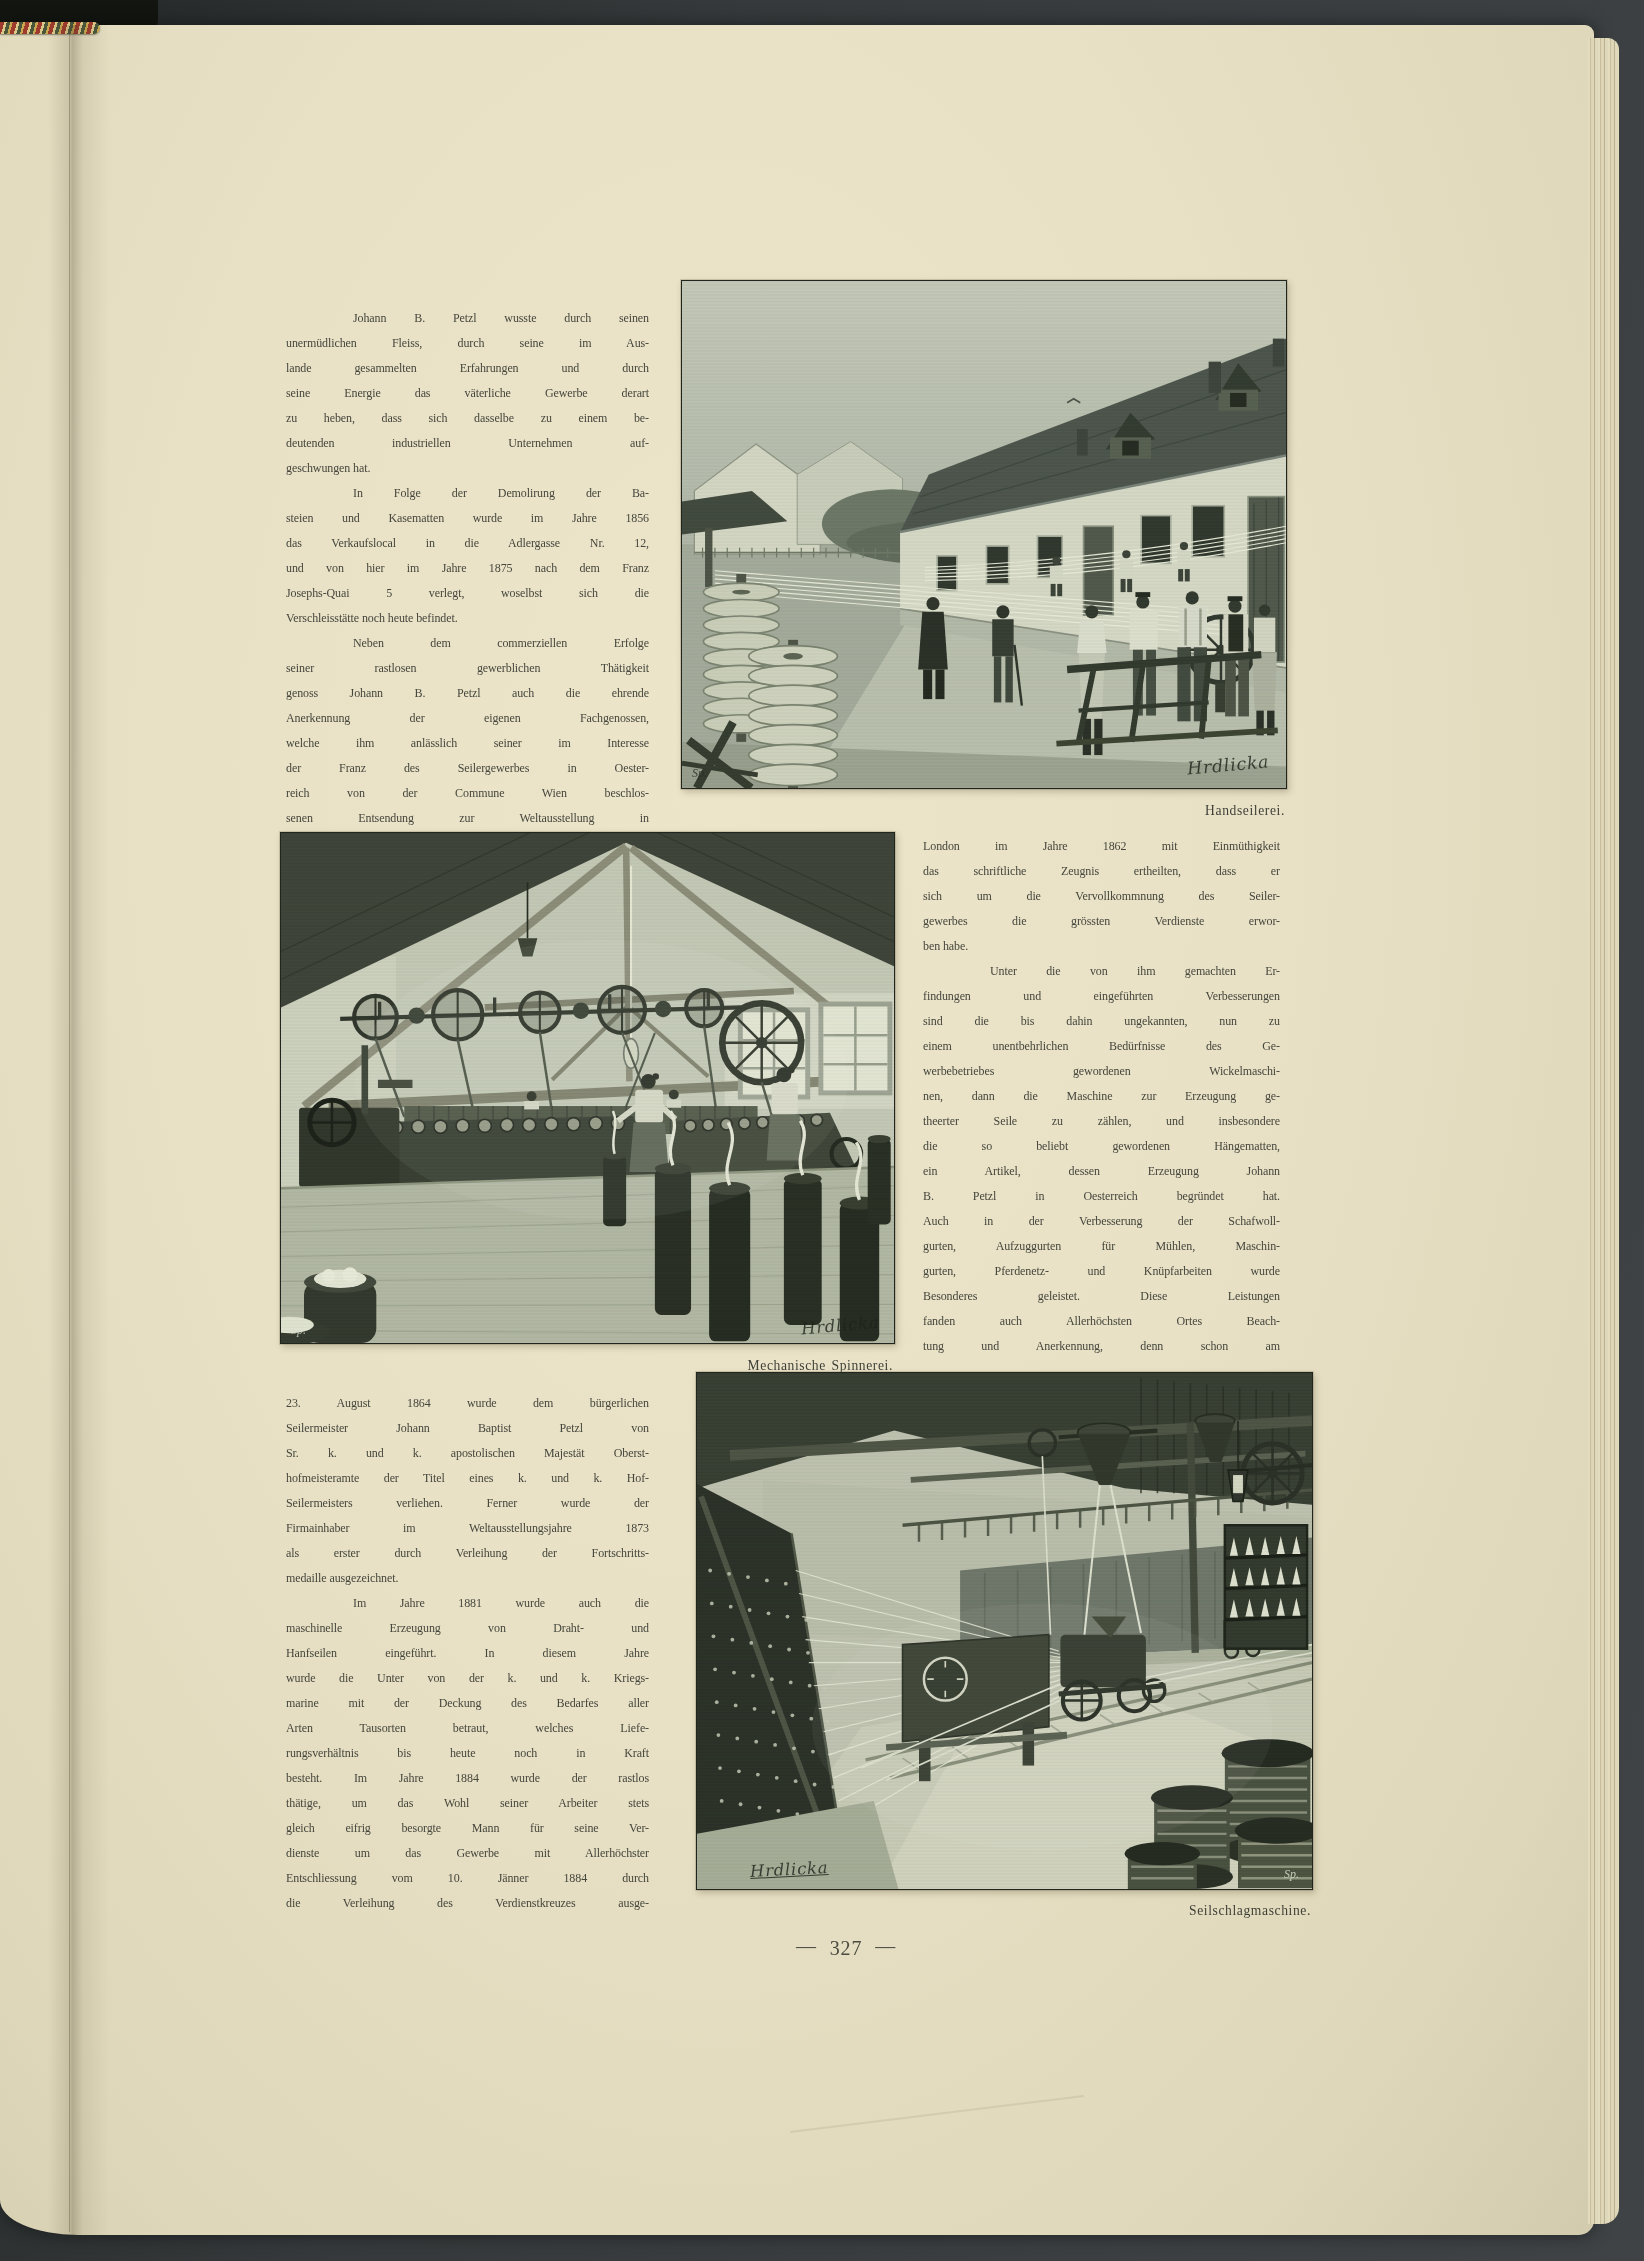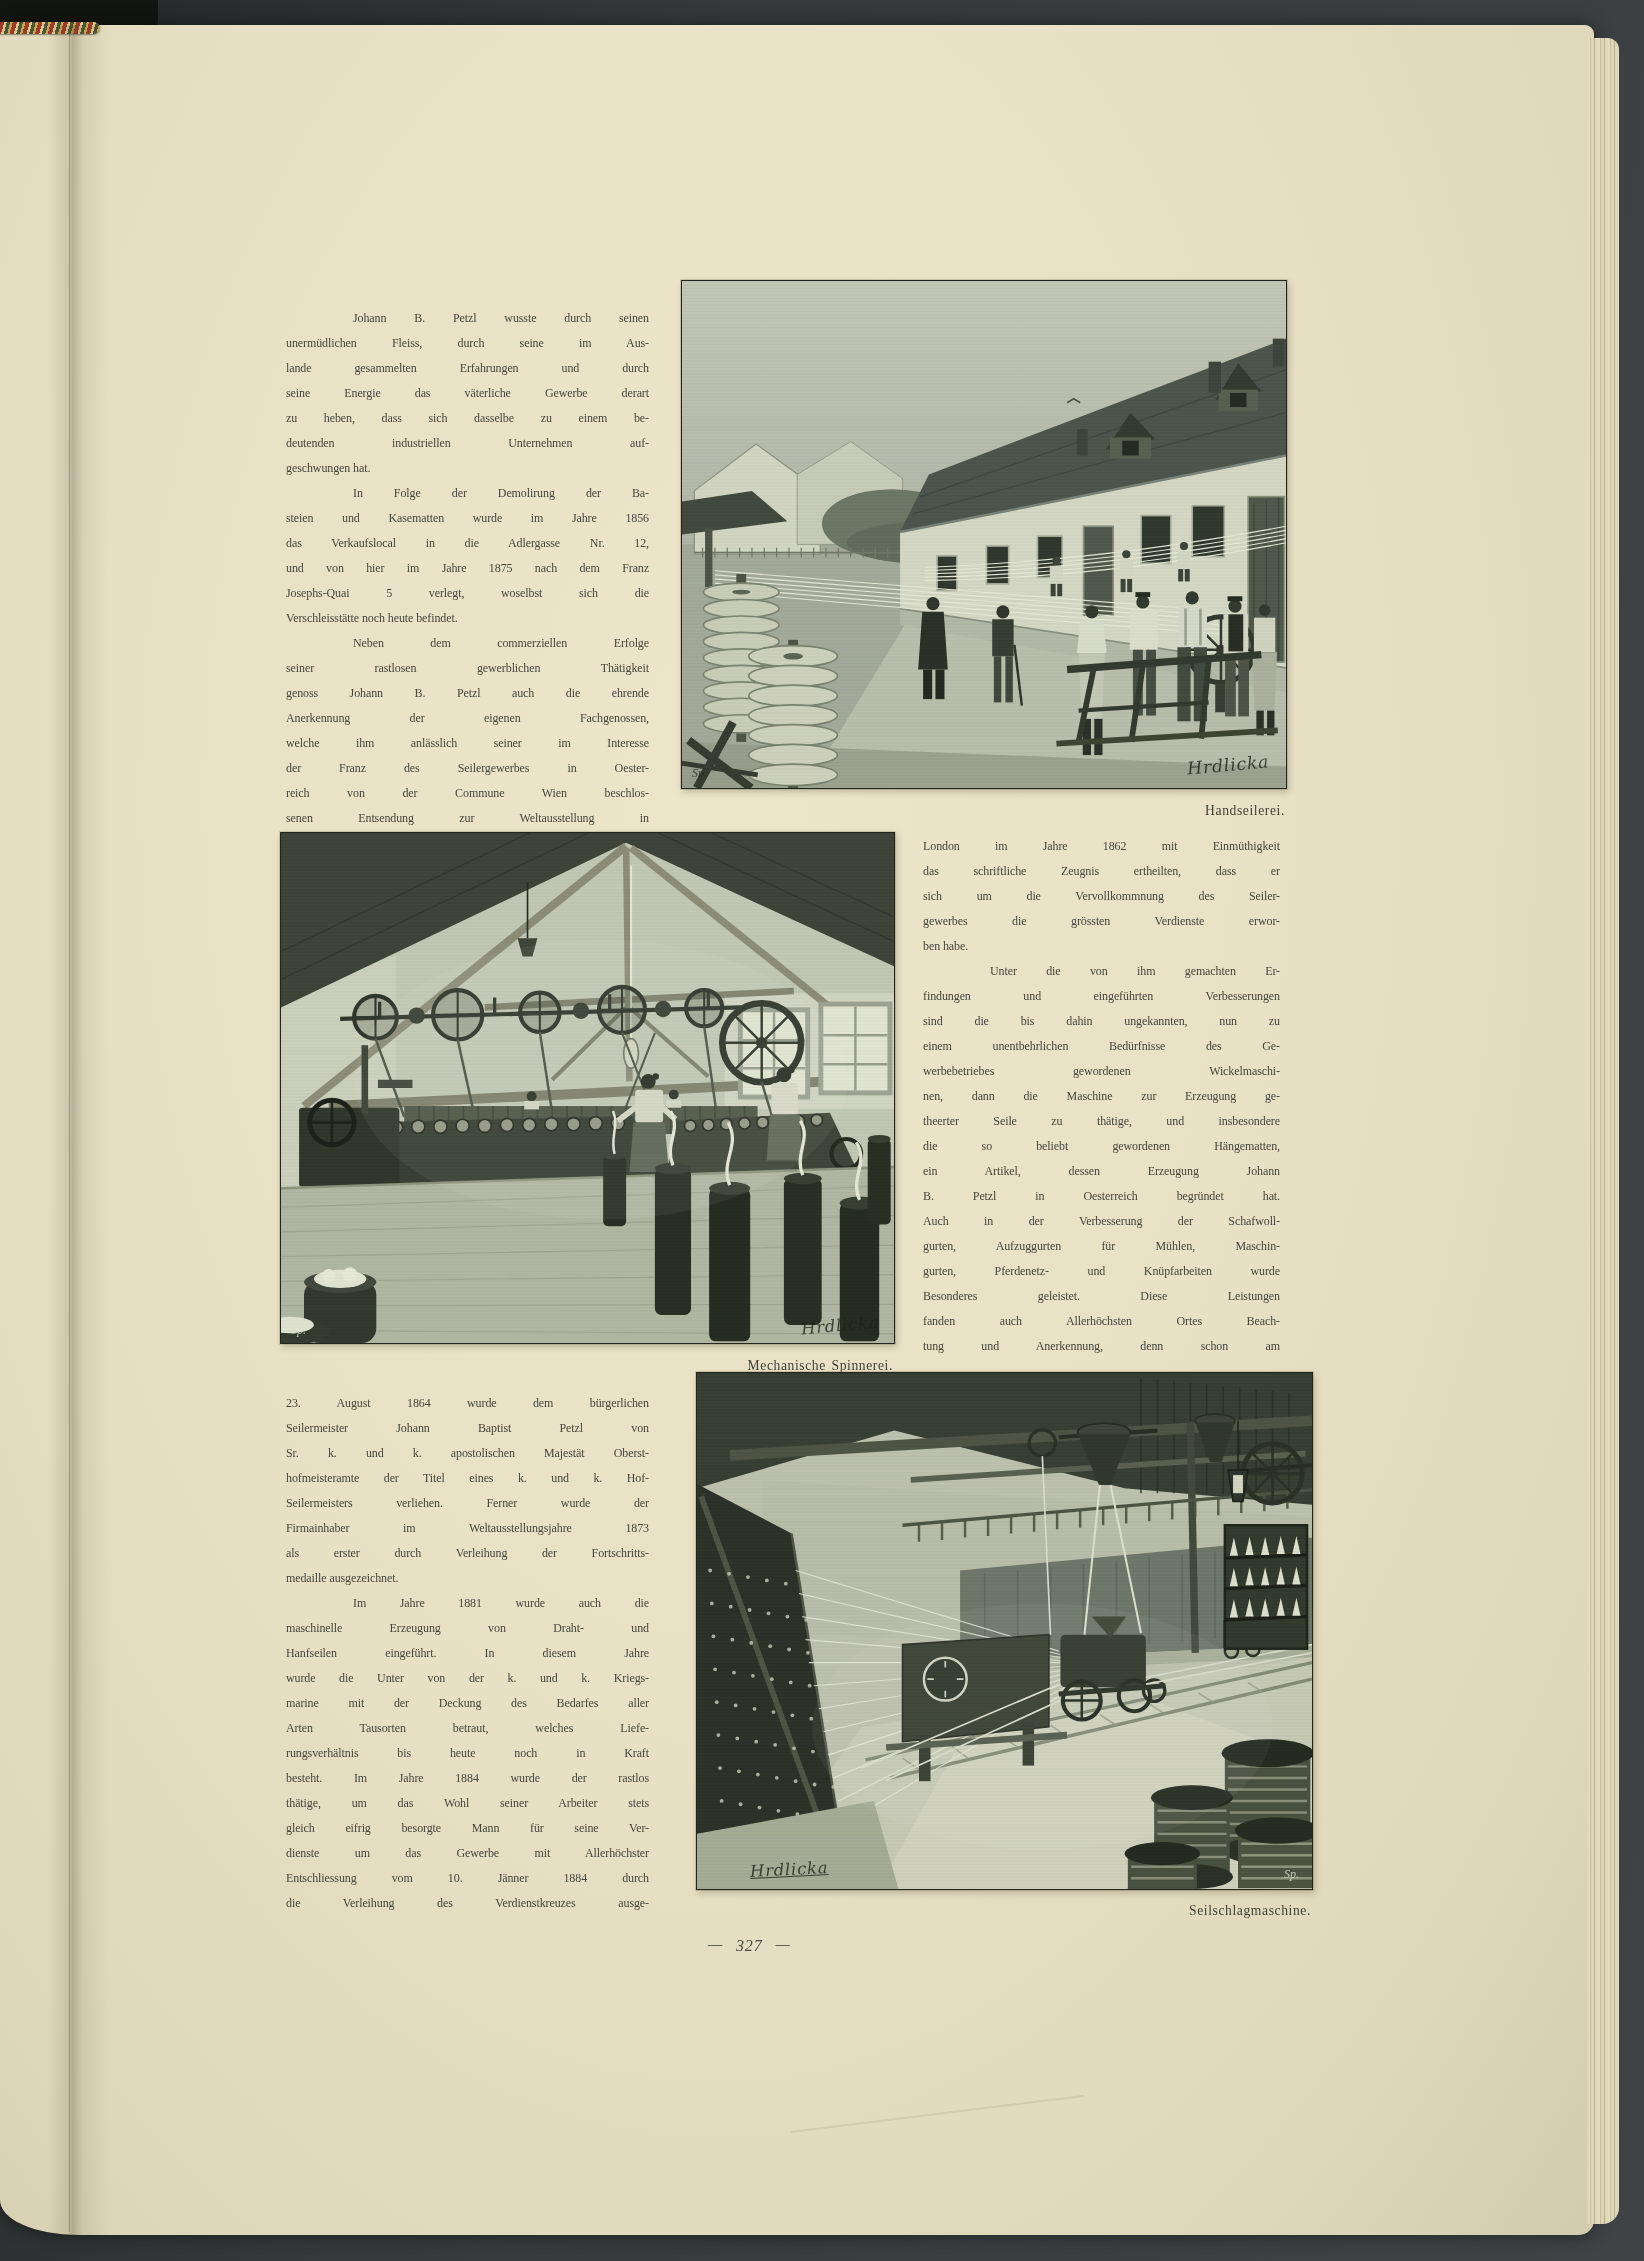--- a/index.html
+++ b/index.html
@@ -36,22 +36,22 @@
        color:rgba(30,35,27,.82);transform:rotate(-5deg);letter-spacing:0.8px;}
   #sig1{right:16.4px;bottom:13px;font-size:17.3px;}
   #sig2{right:15px;bottom:8.2px;font-size:16.4px;}
   #sig3{left:53px;bottom:10px;font-size:16.4px;text-decoration:underline;transform:rotate(-3deg);}
   .monogram{position:absolute;font-family:Liberation Serif, serif;font-style:italic;font-size:12px;}
   #mono1{left:10px;bottom:6.6px;color:rgba(38,43,36,.8);}
   #mono2{left:10px;bottom:5px;color:rgba(222,226,210,.75);}
   #mono3{right:13px;bottom:6.6px;color:rgba(222,226,210,.8);}
 
   .caption{position:absolute;text-align:right;font-size:13.6px;color:#3f4038;letter-spacing:0.6px;word-spacing:1.6px;}
-  .pageno{position:absolute;left:695px;top:1937px;width:214px;text-align:left;
-          font-size:16px;color:#4b4b41;letter-spacing:0.8px;font-style:italic;}
+  .pageno{position:absolute;left:695px;top:1937px;width:214px;text-align:right;
+          font-size:20px;color:#4b4b41;letter-spacing:0.8px;}
   .pageno .dash{margin:0 13px;position:relative;top:-1.6px;}
 </style>
 </head>
 <body>
 
 <div class="stage">
   <div class="top-notch"></div>
   <div class="page"></div>
   <div class="edge-stack"></div>
   <div class="headband"></div>
@@ -87,21 +87,21 @@
       <div class="line">das schriftliche Zeugnis ertheilten, dass er</div>
       <div class="line">sich um die Vervollkommnung des Seiler-</div>
       <div class="line">gewerbes die grössten Verdienste erwor-</div>
       <div class="line endline">ben habe.</div>
       <div class="line indent">Unter die von ihm gemachten Er-</div>
       <div class="line">findungen und eingeführten Verbesserungen</div>
       <div class="line">sind die bis dahin ungekannten, nun zu</div>
       <div class="line">einem unentbehrlichen Bedürfnisse des Ge-</div>
       <div class="line">werbebetriebes gewordenen Wickelmaschi-</div>
       <div class="line">nen, dann die Maschine zur Erzeugung ge-</div>
-      <div class="line">theerter Seile zu thätige, und insbesondere</div>
+      <div class="line">theerter Seile zu zählen, und insbesondere</div>
       <div class="line">die so beliebt gewordenen Hängematten,</div>
       <div class="line">ein Artikel, dessen Erzeugung Johann</div>
       <div class="line">B. Petzl in Oesterreich begründet hat.</div>
       <div class="line">Auch in der Verbesserung der Schafwoll-</div>
       <div class="line">gurten, Aufzuggurten für Mühlen, Maschin-</div>
       <div class="line">gurten, Pferdenetz- und Knüpfarbeiten wurde</div>
       <div class="line">Besonderes geleistet. Diese Leistungen</div>
       <div class="line">fanden auch Allerhöchsten Ortes Beach-</div>
       <div class="line">tung und Anerkennung, denn schon am</div>
     </div>

